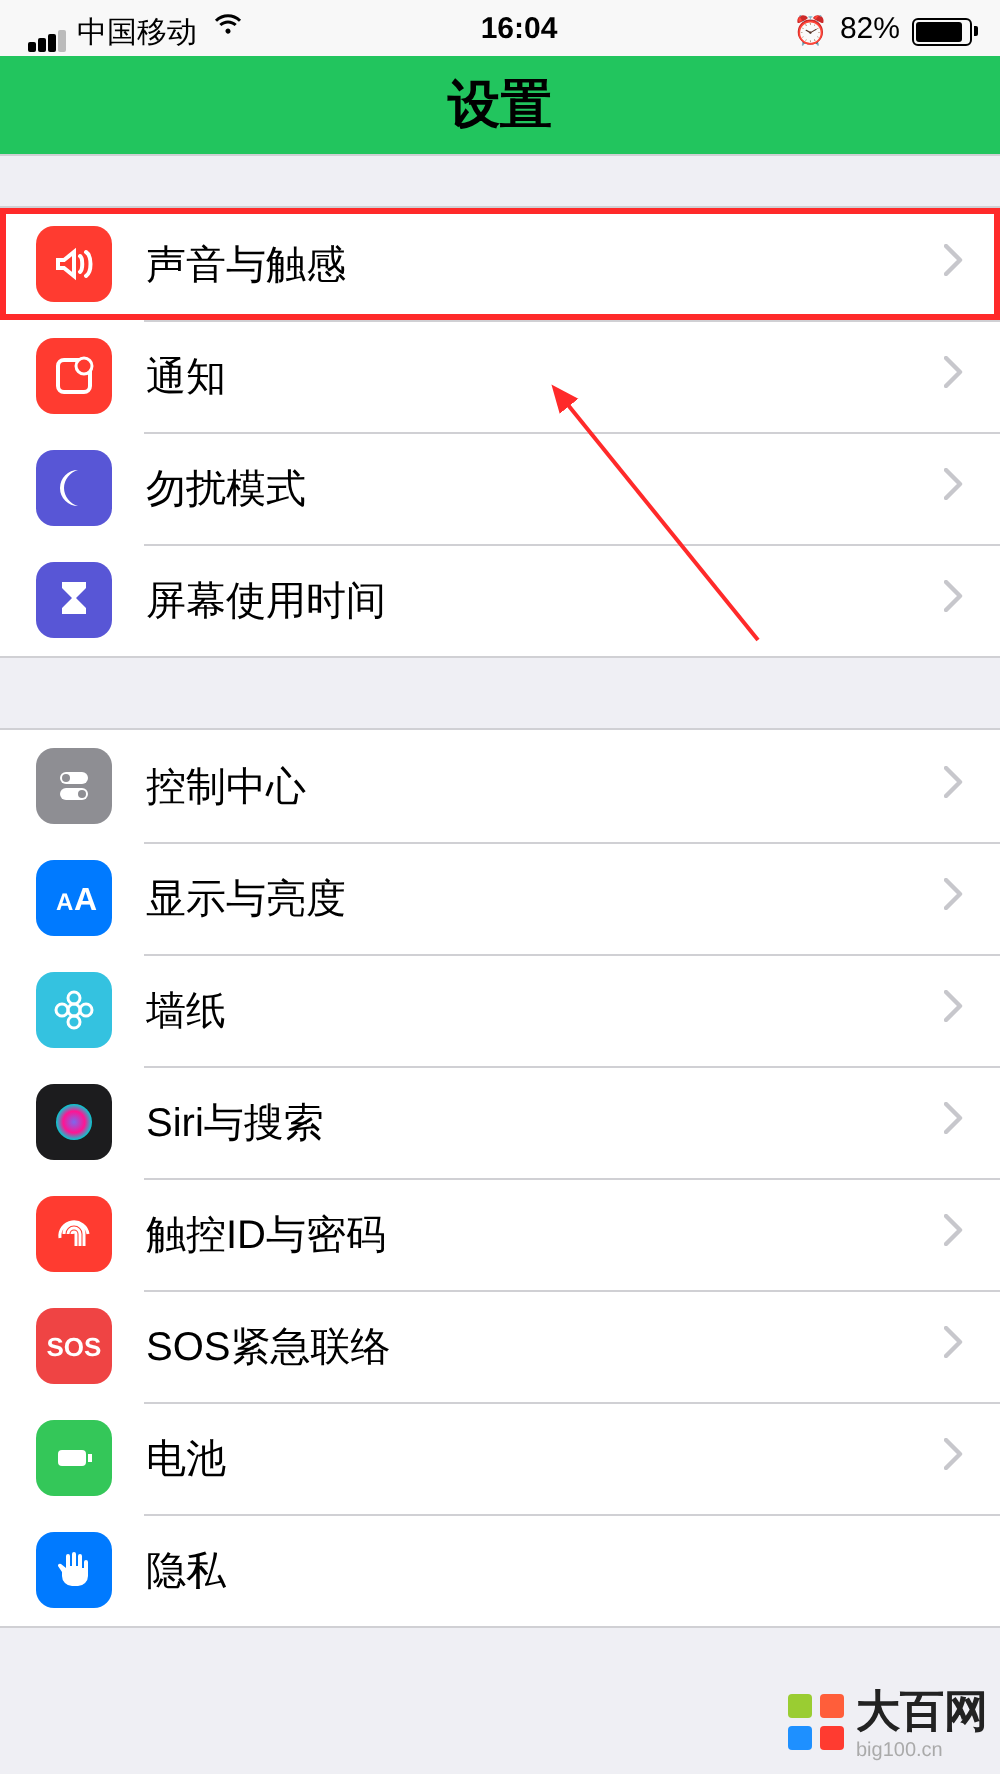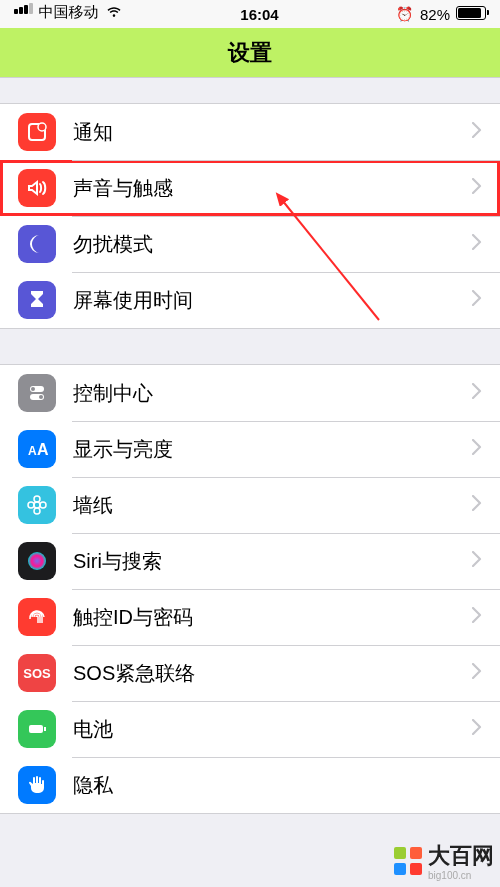--- a/index.html
+++ b/index.html
@@ -14,41 +14,41 @@
   .status-bar {
     height: 28px;
     padding: 0 14px;
     display: flex;
     align-items: center;
     justify-content: space-between;
     background: #f8f8f8;
     font-size: 15px;
     font-weight: 500;
   }
-  .status-left, .status-right { display: flex; align-items: flex-start; gap: 6px; }
+  .status-left, .status-right { display: flex; align-items: flex-end; gap: 6px; }
   .signal { display: flex; align-items: flex-end; gap: 1.5px; }
   .signal span { width: 3.5px; background: #000; border-radius: 1px; }
   .signal span:nth-child(1){height:5px}
   .signal span:nth-child(2){height:7px}
   .signal span:nth-child(3){height:9px}
   .signal span:nth-child(4){height:11px;background:#bbb}
   .wifi-ic { font-size: 16px; }
   .battery {
     width: 30px; height: 14px; border: 1.5px solid #000; border-radius: 3px; position: relative;
   }
   .battery::after { content:""; position:absolute; right:-4px; top:3.5px; width:2.5px; height:5px; background:#000; border-radius:0 1px 1px 0;}
   .battery-fill { position:absolute; left:1px; top:1px; bottom:1px; width:82%; background:#000; border-radius:1.5px;}
   .alarm-ic { font-size: 14px; }
   .nav-title {
     height: 50px;
-    background: #bef264;
+    background: #22c55e;
     display: flex;
     align-items: center;
     justify-content: center;
-    font-size: 22px;
+    font-size: 26px;
     font-weight: 600;
     border-bottom: 0.5px solid #d0d0d4;
   }
   .group-gap { height: 25px; }
   .group {
     background: #fff;
     border-top: 0.5px solid #d0d0d4;
     border-bottom: 0.5px solid #d0d0d4;
   }
   .row {
@@ -127,39 +127,39 @@
         <span class="battery-fill"></span>
       </span>
   </div>
 </div>
 
 <div class="nav-title">设置</div>
 
 <div id="groups-container">
     <div class="group-gap"></div>
     <div class="group">
+      <div class="row row-highlight">
+        <div class="ic" style="background: rgb(255, 59, 48);">
+          <svg viewBox="0 0 24 24" fill="#fff">
+            <path d="M4 10v4h3l5 4V6l-5 4H4zm11-2c1.5 1 1.5 7 0 8m3-10c3 2 3 10 0 12" stroke="#fff" stroke-width="2" fill="none" stroke-linecap="round"></path>
+          </svg>
+        </div>
+        <span class="row-label">声音与触感</span>
+        <span class="chev"><svg viewBox="0 0 10 16">
+            <path d="M1 1l7 7-7 7" stroke="#c7c7cc" stroke-width="2.2" fill="none" stroke-linecap="round" stroke-linejoin="round"></path>
+          </svg></span>
+      </div>
       <div class="row">
         <div class="ic" style="background: rgb(255, 59, 48);">
           <svg viewBox="0 0 24 24">
             <rect x="4" y="4" width="16" height="16" rx="3" fill="none" stroke="#fff" stroke-width="2"></rect>
             <circle cx="17" cy="7" r="4" fill="#ff3b30" stroke="#fff" stroke-width="1.5"></circle>
           </svg>
         </div>
         <span class="row-label">通知</span>
-        <span class="chev"><svg viewBox="0 0 10 16">
-            <path d="M1 1l7 7-7 7" stroke="#c7c7cc" stroke-width="2.2" fill="none" stroke-linecap="round" stroke-linejoin="round"></path>
-          </svg></span>
-      </div>
-      <div class="row row-highlight">
-        <div class="ic" style="background: rgb(255, 59, 48);">
-          <svg viewBox="0 0 24 24" fill="#fff">
-            <path d="M4 10v4h3l5 4V6l-5 4H4zm11-2c1.5 1 1.5 7 0 8m3-10c3 2 3 10 0 12" stroke="#fff" stroke-width="2" fill="none" stroke-linecap="round"></path>
-          </svg>
-        </div>
-        <span class="row-label">声音与触感</span>
         <span class="chev"><svg viewBox="0 0 10 16">
             <path d="M1 1l7 7-7 7" stroke="#c7c7cc" stroke-width="2.2" fill="none" stroke-linecap="round" stroke-linejoin="round"></path>
           </svg></span>
       </div>
       <div class="row">
         <div class="ic" style="background: rgb(88, 86, 214);">
           <svg viewBox="0 0 24 24" fill="#fff">
             <path d="M14 3a9 9 0 100 18c-4-1-7-5-7-9s3-8 7-9z"></path>
           </svg>
         </div>

